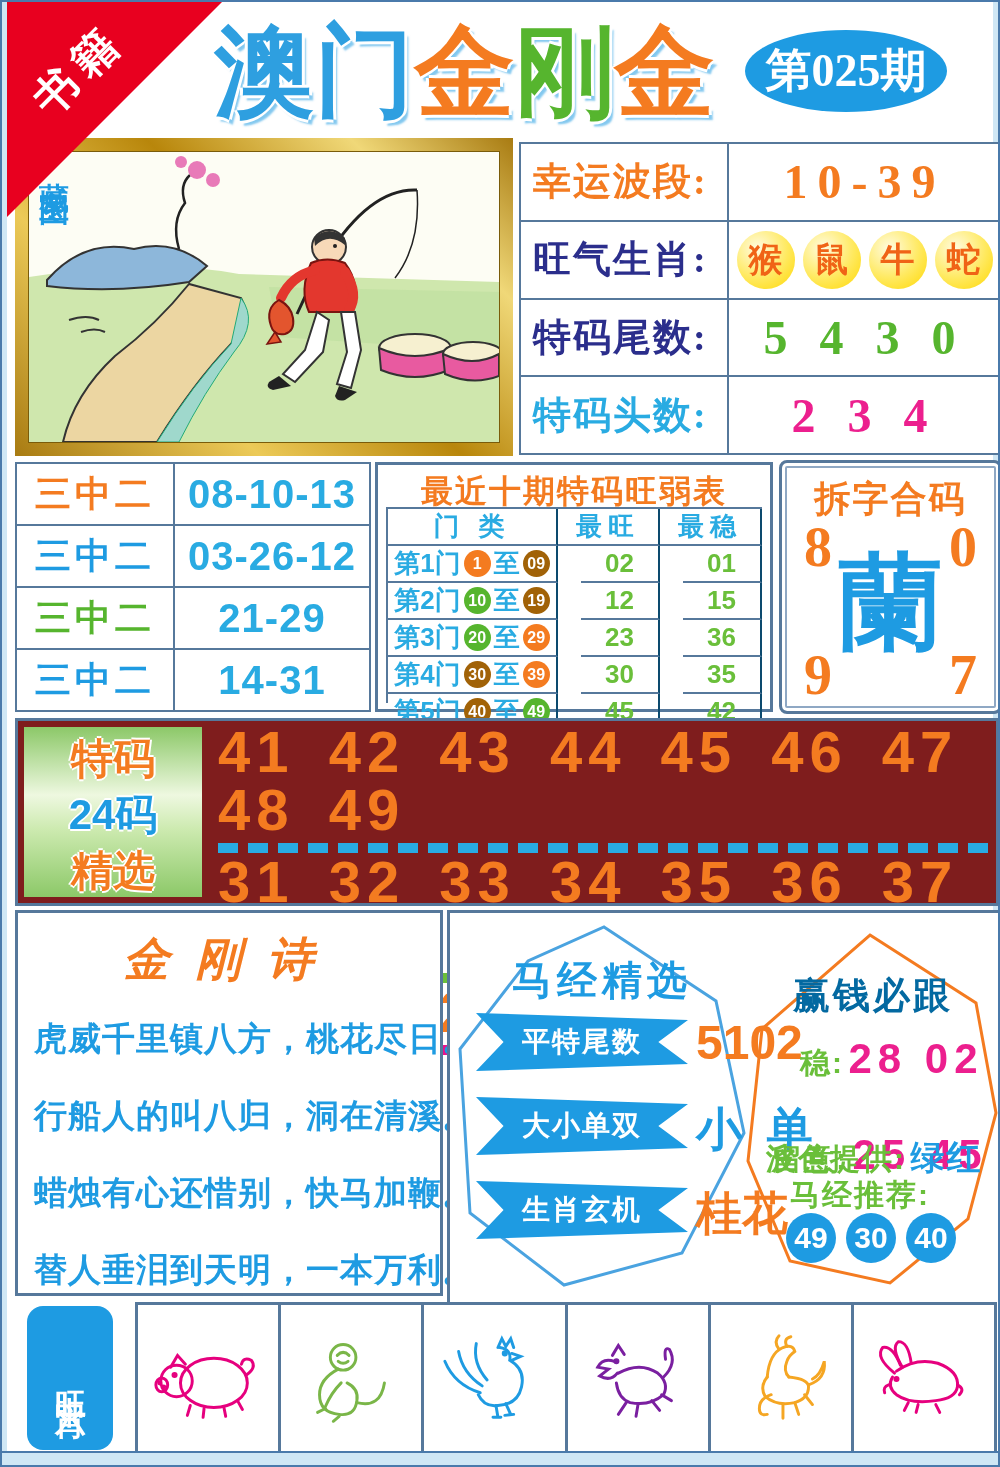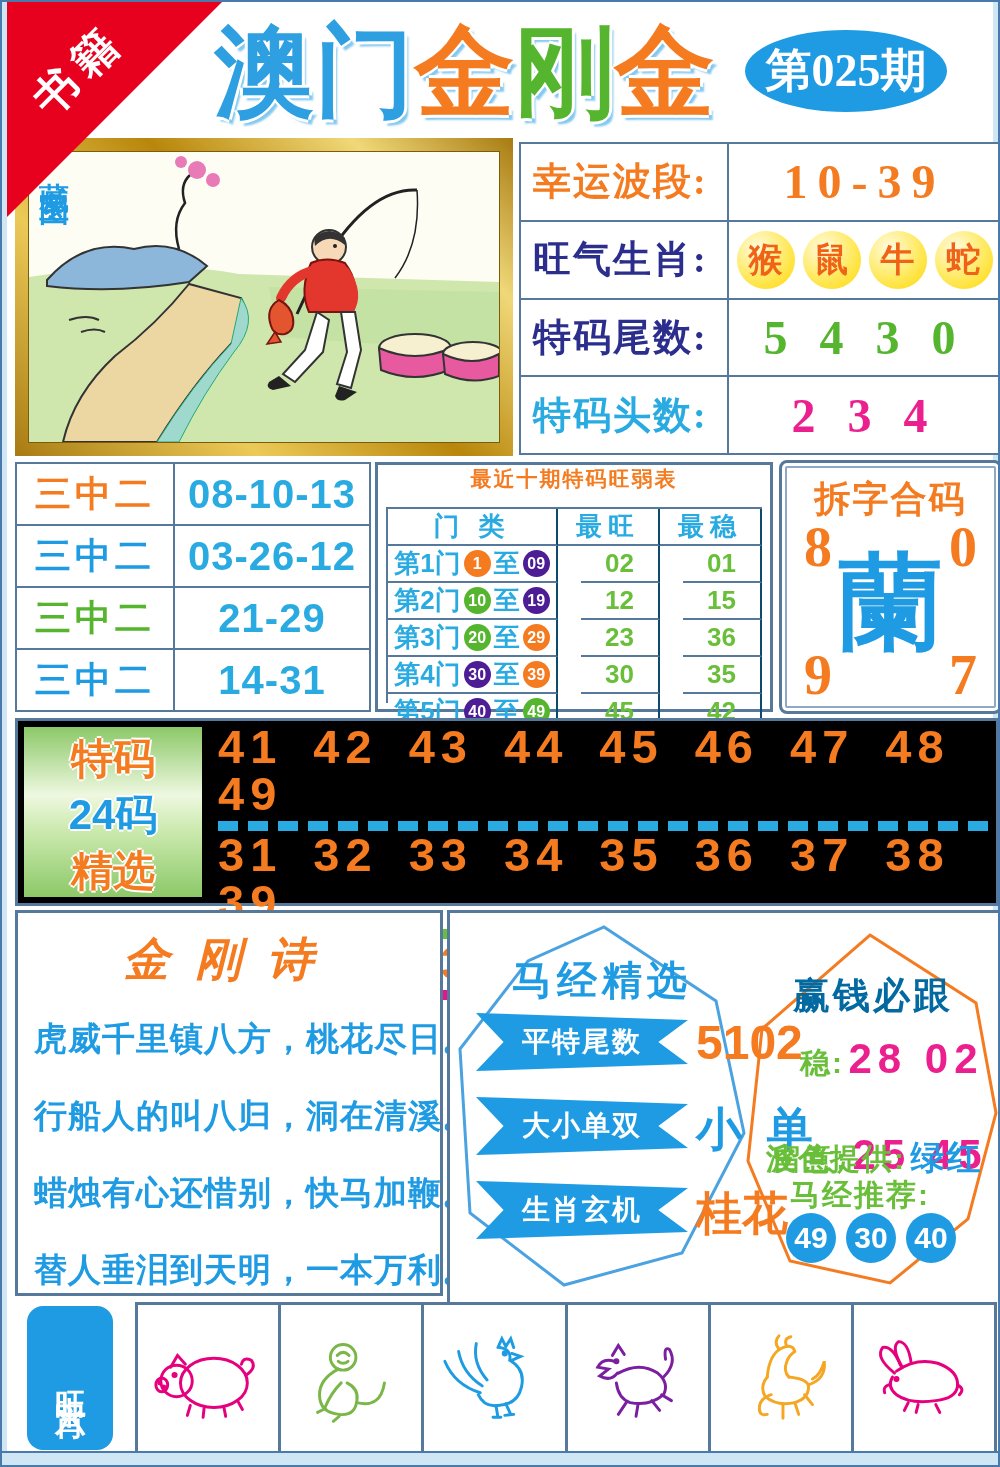--- a/index.html
+++ b/index.html
@@ -55,53 +55,53 @@
   .sanzhong { position:absolute; left:8px; top:460px; width:356px; height:250px;
     display:grid; grid-template-columns:158px 1fr; grid-template-rows:repeat(4,1fr);
     border-top:2px solid #56789b; border-left:2px solid #56789b; background:#fff; }
   .sanzhong > div { border-right:2px solid #56789b; border-bottom:2px solid #56789b;
     display:flex; align-items:center; justify-content:center; font-weight:bold; }
   .sz-lbl { font-size:36px; letter-spacing:4px; }
   .sz-val { font-size:40px; color:#29abe2; letter-spacing:1px; }
 
   .wangruo { position:absolute; left:368px; top:460px; width:398px; height:250px;
     border:3px solid #56789b; background:#fff; }
-  .wr-title { text-align:center; color:#f47b20; font-size:21px; font-weight:bold; letter-spacing:2px; }
+  .wr-title { text-align:center; color:#f47b20; font-size:32px; font-weight:bold; padding-top:5px; letter-spacing:2px; }
   .wr-table { position:absolute; left:8px; right:8px; top:42px; bottom:6px;
     display:grid; grid-template-columns:1fr 102px 102px; grid-auto-rows:1fr;
     border-top:2px solid #56789b; border-left:2px solid #56789b; }
   .wr-table > div { border-right:2px solid #0c4a6e; border-bottom:2px solid #56789b;
     display:flex; align-items:center; justify-content:center; font-weight:bold; font-size:26px; }
   .wr-head { color:#29abe2; letter-spacing:6px; }
   .wr-gate { color:#29abe2; gap:3px; }
   .wr-num { color:#6abf3a;margin-left:23px; }
   .ball { width:27px; height:27px; border-radius:50%; color:#fff; font-size:16px; font-weight:bold;
     display:inline-flex; align-items:center; justify-content:center; }
-  .b-orange{background:#f47b20;} .b-blue{background:#4c1d95;} .b-green{background:#56b52e;}
+  .b-orange{background:#f47b20;} .b-blue{background:#a16207;} .b-green{background:#56b52e;}
 
   .chaizi { position:absolute; left:772px; top:458px; width:223px; height:254px;
     border:3px solid #56789b; border-radius:8px; background:#fff;
     box-shadow:inset 0 0 0 3px #fff, inset 0 0 0 5px #8fa8c4; }
   .cz-title { text-align:center; color:#f47b20; font-size:36px; font-weight:bold; padding-top:12px; letter-spacing:2px; }
   .cz-char { position:absolute; left:0; right:0; top:88px; text-align:center; color:#1e9be2;
     font-size:104px; font-weight:bold; line-height:1; font-family:"Liberation Serif",serif; }
   .cz-corner { position:absolute; color:#f47b20; font-size:56px; font-weight:bold; font-family:"Liberation Serif",serif; }
   .cz-tl{left:22px; top:52px;} .cz-tr{right:22px; top:52px;}
   .cz-bl{left:22px; bottom:4px;} .cz-br{right:22px; bottom:4px;}
 
   
-  .band { position:absolute; left:8px; top:716px; width:984px; height:188px; border:3px solid #56789b; background:#000000; }
+  .band { position:absolute; left:8px; top:716px; width:984px; height:188px; border:3px solid #56789b; background:#7f1d1d; }
   .band-label { position:absolute; left:6px; top:6px; width:178px; bottom:6px;
     background:linear-gradient(180deg,#8cc868,#eef8e0 40%,#cdeab0 60%,#8cc868);
     display:flex; flex-direction:column; justify-content:space-around; align-items:center; padding:4px 0; }
   .band-label span { font-size:42px; font-weight:bold;
     text-shadow:-2px 0 0 #fff,2px 0 0 #fff,0 -2px 0 #fff,0 2px 0 #fff; }
   .band-rows { position:absolute; left:200px; top:2px; right:8px; bottom:2px;
     display:flex; flex-direction:column; justify-content:space-around; }
-  .band-row span { display:inline-block; color:#f47b20; font-size:47px; font-weight:bold;
+  .band-row span { display:inline-block; color:#f47b20; font-size:58px; font-weight:bold;
     letter-spacing:6px; word-spacing:12px; line-height:1; padding-bottom:4px; }
   .u-blue span{border-bottom:10px dashed #29abe2;}
   .u-green span{border-bottom:10px dashed #6abf3a;}
   .u-pink span{border-bottom:10px dashed #e9148c;}
 
   
   .poem { position:absolute; left:8px; top:908px; width:428px; height:386px; border:3px solid #56789b; background:#fff; }
   .poem-title { text-align:center; color:#f47b20; font-size:46px; font-weight:bold; font-style:italic;
     letter-spacing:26px; padding:16px 16px 10px 20px; font-family:"Liberation Serif",serif; }
   .poem-line { color:#1e9be2; font-size:33px; font-weight:bold; font-family:"Liberation Serif",serif;

